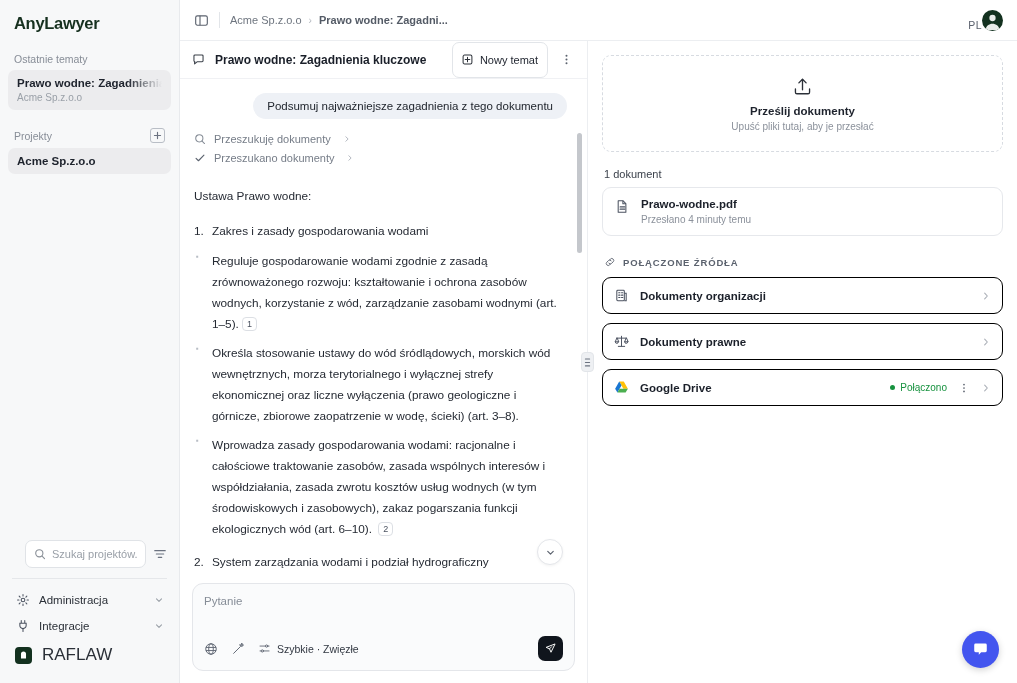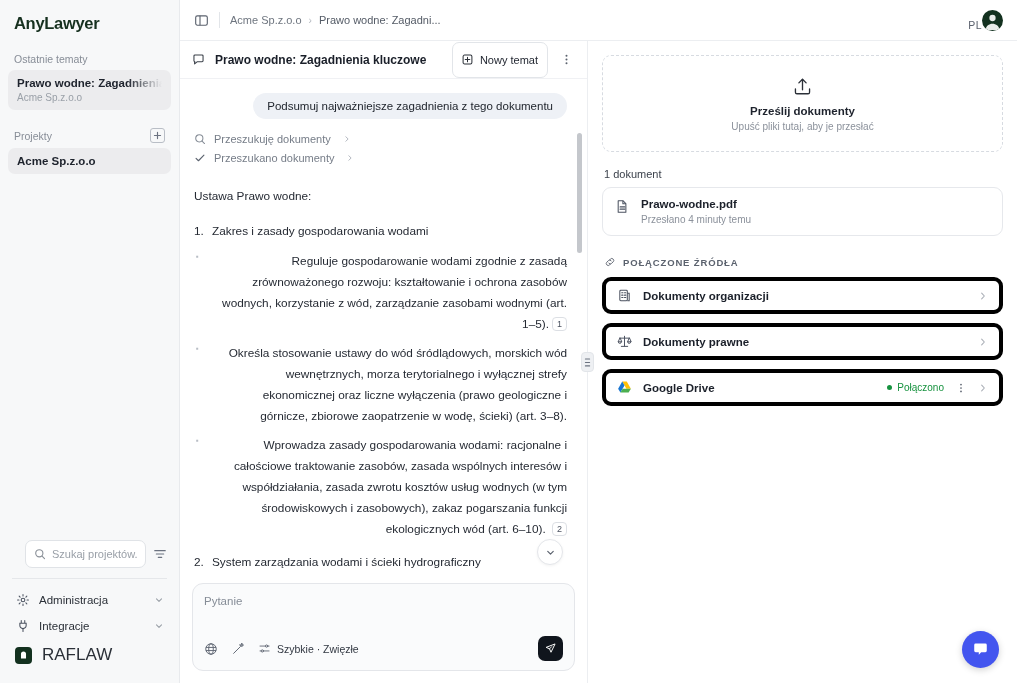--- a/index.html
+++ b/index.html
@@ -84,21 +84,21 @@
   .center { flex: 1 1 auto; display: flex; flex-direction: column; min-width: 0; }
   .topbar {
     height: 41px; border-bottom: 1px solid #eceef1; flex: 0 0 41px;
     display: flex; align-items: center; padding: 0 14px; gap: 10px;
     background: #fff;
   }
   .panel-toggle { color: #5b626e; display: flex; cursor: pointer; }
   .topbar-sep { width: 1px; height: 16px; background: #e2e5e9; }
   .crumbs { display: flex; align-items: center; gap: 7px; font-size: 11px; color: #6e757f; }
   .crumbs .crumb { cursor: pointer; }
-  .crumbs .crumb.cur { color: #545b66; }
+  .crumbs .crumb.cur { color: #545b66; font-weight: bold; }
   .crumb-sep { color: #b4b9c0; font-size: 10px; }
   .topbar-right { margin-left: auto; display: flex; align-items: flex-end; }
   .lang { font-size: 10.5px; color: #5b626e; cursor: pointer; letter-spacing: .4px; }
   .avatar {
     width: 21px; height: 21px; border-radius: 50%; background: #13311f;
     display: flex; align-items: center; justify-content: center; cursor: pointer;
     overflow: hidden;
   }
 
   .body-row { flex: 1 1 auto; display: flex; min-height: 0; }
@@ -143,21 +143,21 @@
   ol.steps > li { counter-increment: st; margin-top: 12px; }
   ol.steps > li > .step-title {
     position: relative; padding-left: 18px; font-size: 11.8px; color: #252a33;
   }
   ol.steps > li > .step-title::before {
     content: counter(st) "."; position: absolute; left: 0; color: #252a33;
   }
   ul.bullets { list-style: none; margin-top: 9px; }
   ul.bullets > li {
     position: relative; padding-left: 18px; margin-bottom: 8px;
-    font-size: 11.8px; line-height: 1.78; color: #252a33; text-align: right;
+    font-size: 11.8px; line-height: 1.78; color: #252a33;
   }
   ul.bullets > li::before {
     content: "▪"; position: absolute; left: 2px; top: -1px;
     color: #b8bdc5; font-size: 8px;
   }
   .cite {
     display: inline-flex; align-items: center; justify-content: center;
     min-width: 14px; height: 14px; padding: 0 4px; border: 1px solid #dcdfe4;
     border-radius: 4px; font-size: 9px; color: #4b5260; background: #fff;
     vertical-align: 1px; margin-left: 3px; cursor: pointer;
@@ -221,21 +221,21 @@
     border: 1px solid #e6e8ec; border-radius: 9px; padding: 10px 12px;
     display: flex; gap: 11px; align-items: flex-start; cursor: pointer;
   }
   .doc-name { font-size: 11.5px; font-weight: 700; color: #1b202a; }
   .doc-meta { font-size: 10px; color: #8b919b; margin-top: 4px; }
   .sources-label {
     display: flex; align-items: center; gap: 7px; margin: 20px 0 9px 2px;
     font-size: 9.5px; font-weight: 700; letter-spacing: .85px; color: #5b626e;
   }
   .src-card {
-    border: 4px solid #000000; border-radius: 9px; height: 37px;
+    border: 1px solid #000000; border-radius: 9px; height: 37px;
     display: flex; align-items: center; padding: 0 11px; gap: 11px;
     margin-bottom: 9px; cursor: pointer; background: #fff;
   }
   .src-name { font-size: 11.5px; font-weight: 700; color: #1b202a; }
   .src-right { margin-left: auto; display: flex; align-items: center; gap: 9px; }
   .status-ok { display: flex; align-items: center; gap: 5px; font-size: 10px; color: #17923f; }
   .status-dot { width: 5px; height: 5px; border-radius: 50%; background: #17923f; }
   .connect-btn {
     border: 1px solid #e2e5e9; border-radius: 6px; background: #fff;
     font-family: inherit; font-size: 10.5px; color: #232832;
@@ -432,21 +432,21 @@
             <ol class="steps">
               <li>
                 <div class="step-title">Zakres i zasady gospodarowania wodami</div>
                 <ul class="bullets">
                   <li><span>Reguluje gospodarowanie wodami zgodnie z zasadą zrównoważonego rozwoju: kształtowanie i ochrona zasobów wodnych, korzystanie z wód, zarządzanie zasobami wodnymi (art. 1–5).</span><span class="cite">1</span></li>
                   <li><span>Określa stosowanie ustawy do wód śródlądowych, morskich wód wewnętrznych, morza terytorialnego i wyłącznej strefy ekonomicznej oraz liczne wyłączenia (prawo geologiczne i górnicze, zbiorowe zaopatrzenie w wodę, ścieki) (art. 3–8).</span></li>
                   <li><span>Wprowadza zasady gospodarowania wodami: racjonalne i całościowe traktowanie zasobów, zasada wspólnych interesów i współdziałania, zasada zwrotu kosztów usług wodnych (w tym środowiskowych i zasobowych), zakaz pogarszania funkcji ekologicznych wód (art. 6–10).</span> <span class="cite">2</span></li>
                 </ul>
               </li>
               <li>
-                <div class="step-title">System zarządzania wodami i ścieki hydrograficzny</div>
+                <div class="step-title">System zarządzania wodami i podział hydrograficzny</div>
 
               </li>
             </ol>
           </div>
 
           <div class="chat-sbar"></div>
           <div class="scroll-down-btn">
             <span style="display:flex;">
               <svg width="11" height="11" viewBox="0 0 12 12" fill="none" stroke="#5b626e" stroke-width="1.3" stroke-linecap="round" stroke-linejoin="round">
                   <path d="M3 4.8L6 7.8 9 4.8"></path>

